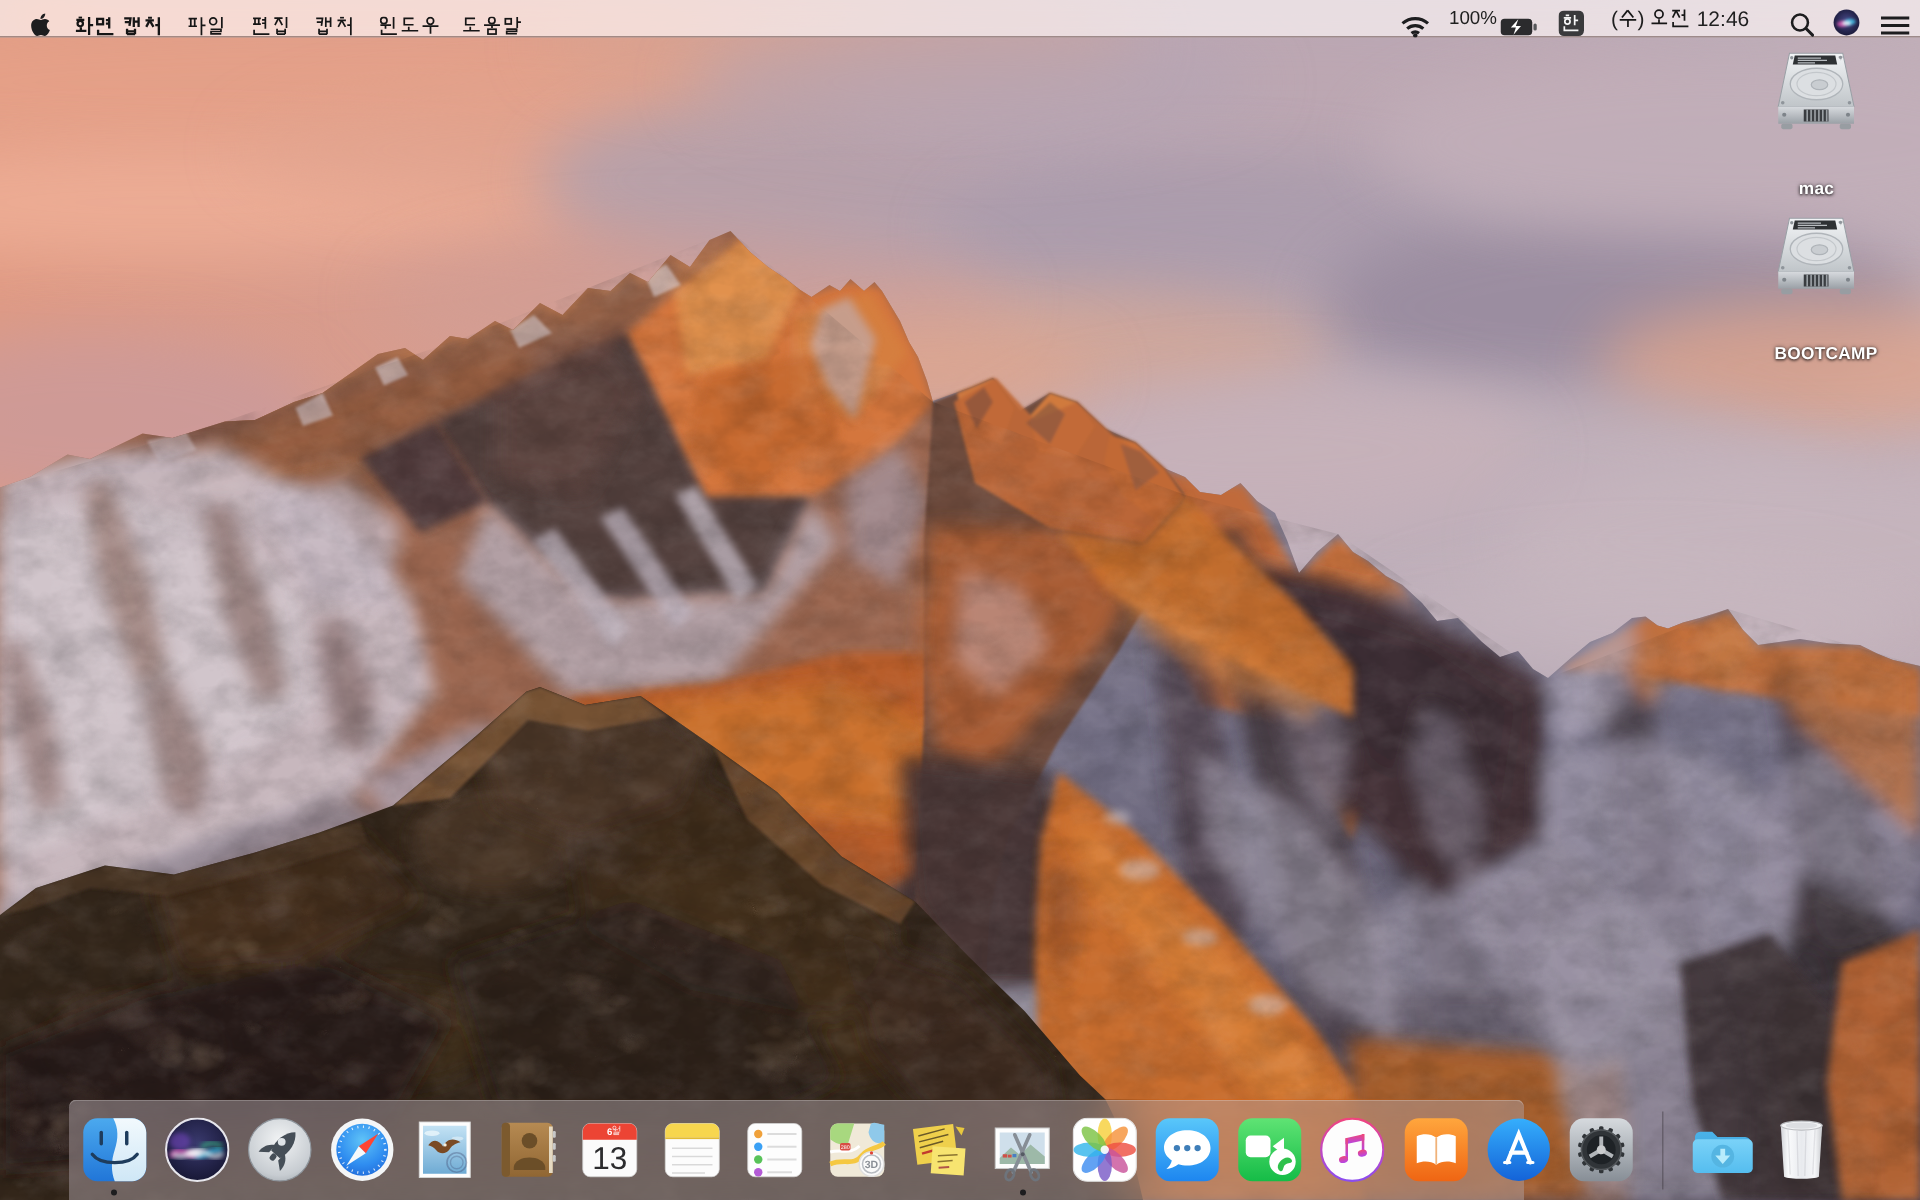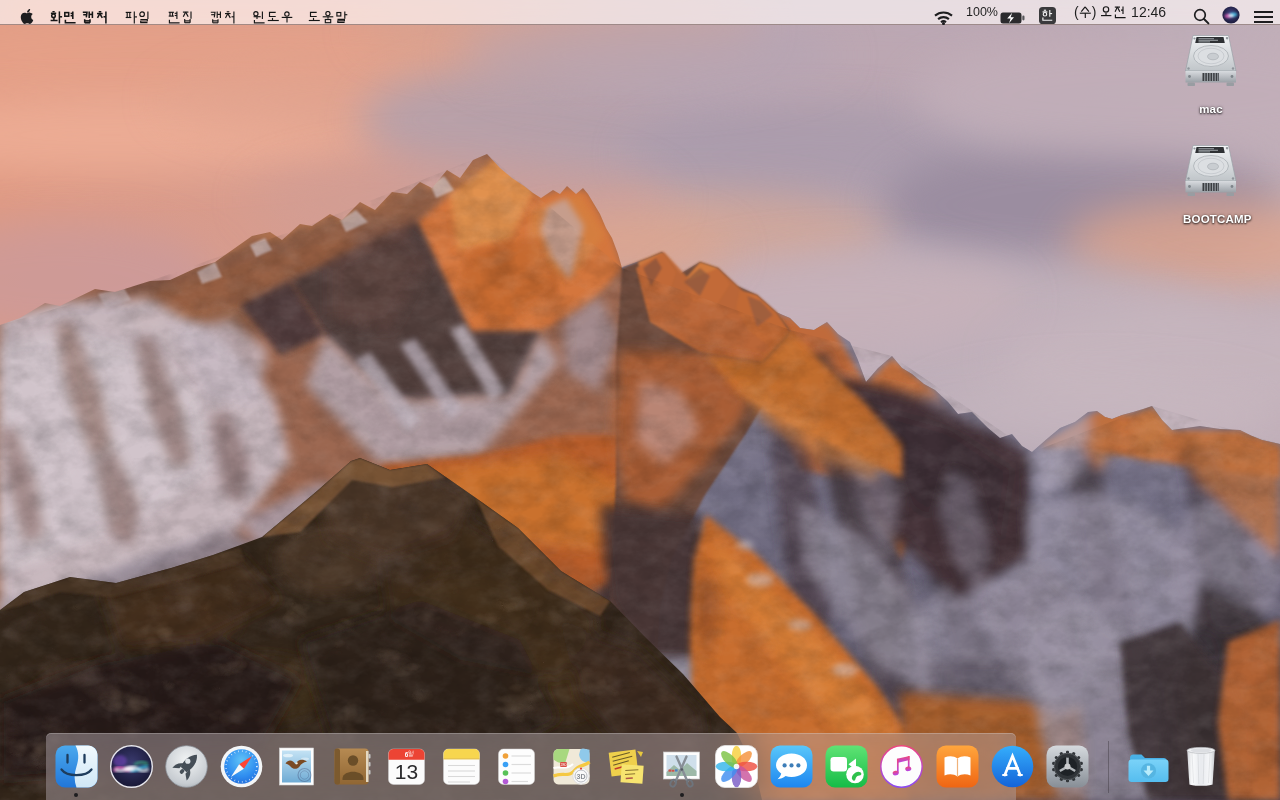--- a/index.html
+++ b/index.html
@@ -9,21 +9,21 @@
     background:rgba(250,243,242,0.72);backdrop-filter:blur(18px) saturate(1.4);-webkit-backdrop-filter:blur(18px) saturate(1.4);border-bottom:1px solid rgba(95,70,65,0.55);
     display:flex;align-items:center;font-size:13px;color:#1f1f1f;z-index:30;}
   .mitem{display:flex;align-items:center;height:24px;text-align:right;}
   #dock{position:absolute;left:46px;top:733px;width:970px;height:67px;
     background:rgba(170,160,166,0.5);backdrop-filter:blur(22px) saturate(1.35);-webkit-backdrop-filter:blur(22px) saturate(1.35);
     border-radius:5px 5px 0 0;z-index:20;box-shadow:inset 0 1px 0 rgba(255,255,255,0.22);}
   .dk{position:absolute;top:12px;width:41px;height:41px;}
   .runflag{position:absolute;top:60px;width:4px;height:4px;border-radius:50%;background:#1d1d1f;}
   .dicon{position:absolute;width:56px;text-align:center;z-index:10;}
   .dicon .lbl{color:#fff;font-weight:bold;font-size:11.5px;letter-spacing:0.2px;
-    text-shadow:0 1px 2px rgba(0,0,0,0.8), 0 0 3px rgba(0,0,0,0.5);margin-top:10px;}
+    text-shadow:0 1px 2px rgba(0,0,0,0.8), 0 0 3px rgba(0,0,0,0.5);margin-top:26px;}
 </style>
 </head>
 <body>
 <svg id="wall" viewBox="0 0 1280 800" preserveAspectRatio="none">
 <defs>
   <linearGradient id="skyx" x1="0" y1="0" x2="1" y2="0">
     <stop offset="0" stop-color="#df9a83"></stop>
     <stop offset="0.28" stop-color="#d49d92"></stop>
     <stop offset="0.5" stop-color="#bba4b0"></stop>
     <stop offset="0.72" stop-color="#b3a6b4"></stop>

